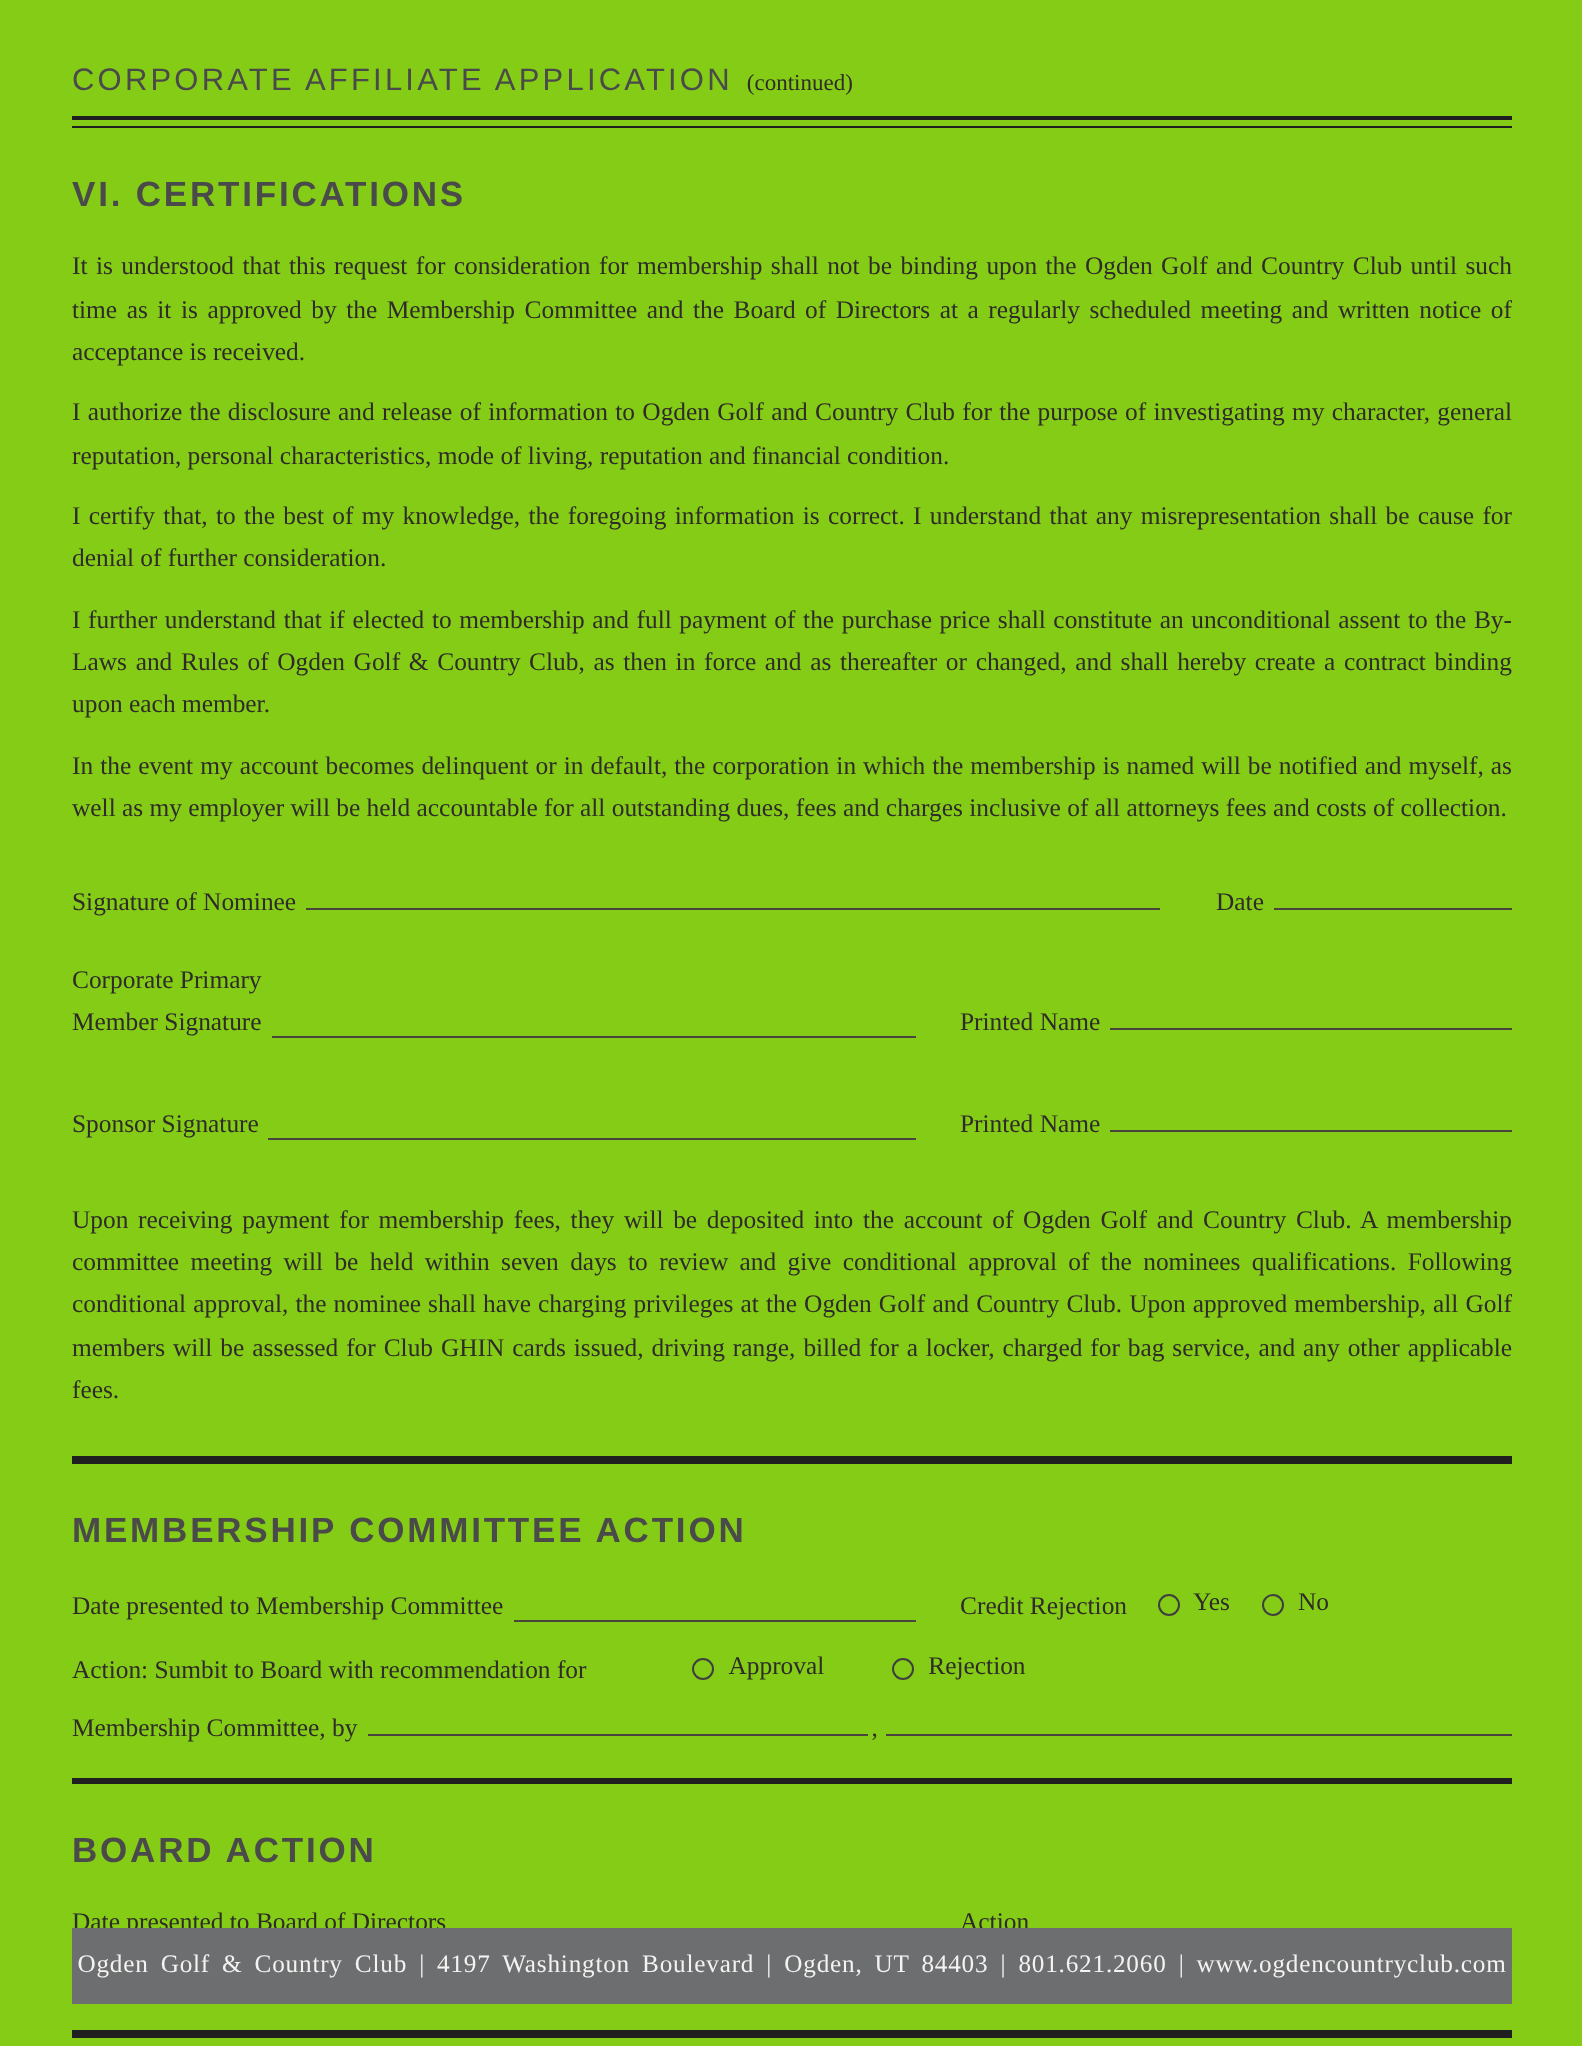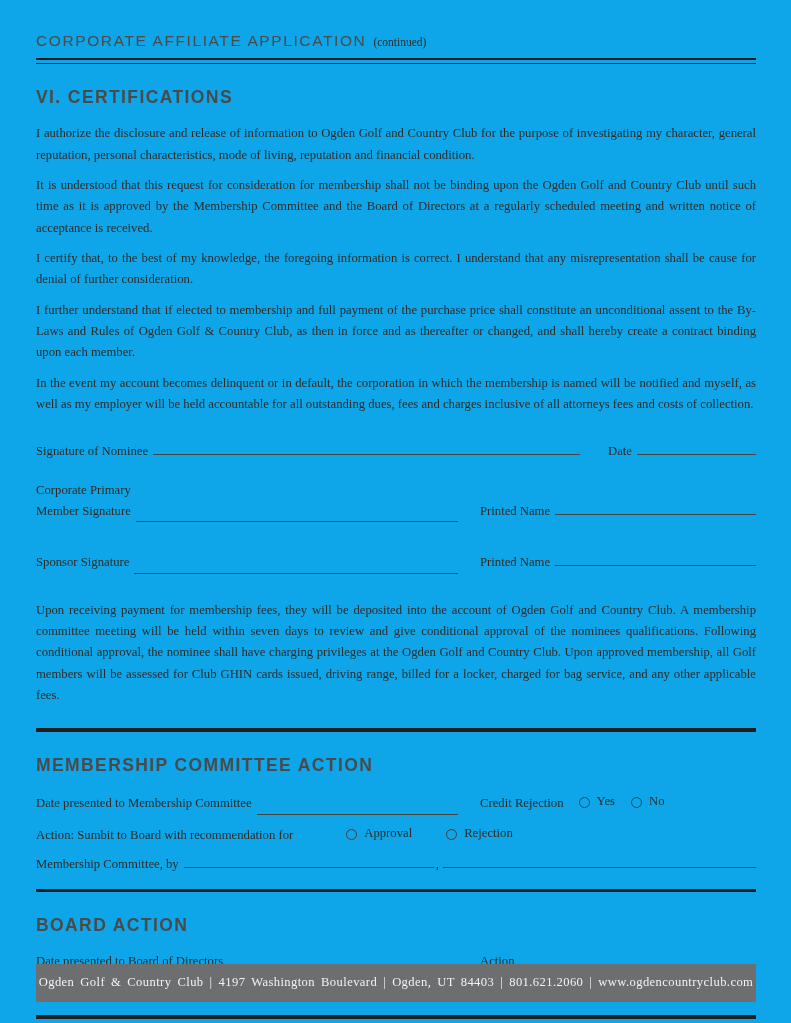--- a/index.html
+++ b/index.html
@@ -6,21 +6,21 @@
     --color-text:#2e2b28;
     --color-heading:#4a4a4a;
     --color-rule:#1f1f1f;
     --color-line:#4a443e;
     --color-footer_bar:#6d6e70;
     --color-footer_text:#f4f3f1;
   }
   *{box-sizing:border-box;margin:0;padding:0;}
   html,body{background:#ffffff;}
   .page{
-    width:791px;height:1023px;position:relative;background:#0ea5e9;
+    width:791px;height:1023px;position:relative;background:#84cc16;
     font-family:"Liberation Serif","DejaVu Serif",serif;
     color:var(--color-text);font-size:12.7px;line-height:1.68;
     overflow:hidden;
   }
   .content{position:absolute;left:36px;right:35px;top:0;}
 
   
   .doc-title-row{padding-top:28px;display:flex;align-items:baseline;}
   .doc-title{
     font-family:"Liberation Sans","DejaVu Sans",sans-serif;
@@ -36,21 +36,21 @@
   .sub-heading{margin-top:13px;margin-bottom:9px;}
 
   
   .para{text-align:justify;margin-bottom:9px;}
 
   
   .form-row{display:flex;align-items:baseline;margin-bottom:8px;}
   .fill{flex:1;border-bottom:1px solid var(--color-line);height:14px;min-width:30px;}
   .lbl{white-space:nowrap;margin-right:5px;}
   .two-col{display:flex;align-items:baseline;}
-  .col-l{width:422px;flex:none;display:flex;align-items:flex-end;}
+  .col-l{width:422px;flex:none;display:flex;align-items:center;}
   .col-r{flex:1;margin-left:22px;display:flex;align-items:baseline;}
   .date-col{width:148px;flex:none;margin-left:28px;display:flex;align-items:baseline;}
   .comma{margin:0 4px 0 2px;}
 
   
   .radio{
     width:11px;height:11px;border:1.2px solid #3f3f3f;border-radius:50%;
     display:inline-block;flex:none;margin-right:7px;position:relative;top:1px;background:transparent;
   }
   .radio-group{display:flex;align-items:baseline;}
@@ -87,22 +87,22 @@
   <div class="content">
 
     <div class="doc-title-row">
       <span class="doc-title">CORPORATE AFFILIATE APPLICATION</span>
       <span class="doc-title-suffix">(continued)</span>
     </div>
     <div class="double-rule"></div>
 
     <h2 class="section-heading">VI. CERTIFICATIONS</h2>
 
+    <p class="para">It is understood that this request for consideration for membership shall not be binding upon the Ogden Golf and Country Club until such time as it is approved by the Membership Committee and the Board of Directors at a regularly scheduled meeting and written notice of acceptance is received.</p>
     <p class="para">I authorize the disclosure and release of information to Ogden Golf and Country Club for the purpose of investigating my character, general reputation, personal characteristics, mode of living, reputation and financial condition.</p>
-    <p class="para">It is understood that this request for consideration for membership shall not be binding upon the Ogden Golf and Country Club until such time as it is approved by the Membership Committee and the Board of Directors at a regularly scheduled meeting and written notice of acceptance is received.</p>
     <p class="para">I certify that, to the best of my knowledge, the foregoing information is correct. I understand that any misrepresentation shall be cause for denial of further consideration.</p>
     <p class="para">I further understand that if elected to membership and full payment of the purchase price shall constitute an unconditional assent to the By-Laws and Rules of Ogden Golf &amp; Country Club, as then in force and as thereafter or changed, and shall hereby create a contract binding upon each member.</p>
     <p class="para">In the event my account becomes delinquent or in default, the corporation in which the membership is named will be notified and myself, as well as my employer will be held accountable for all outstanding dues, fees and charges inclusive of all attorneys fees and costs of collection.</p>
 
     <div class="sig-area">
       <div class="form-row sig-row-nominee">
         <span class="lbl">Signature of Nominee</span>
         <span class="fill"></span>
         <span class="date-col">
           <span class="lbl">Date</span>

